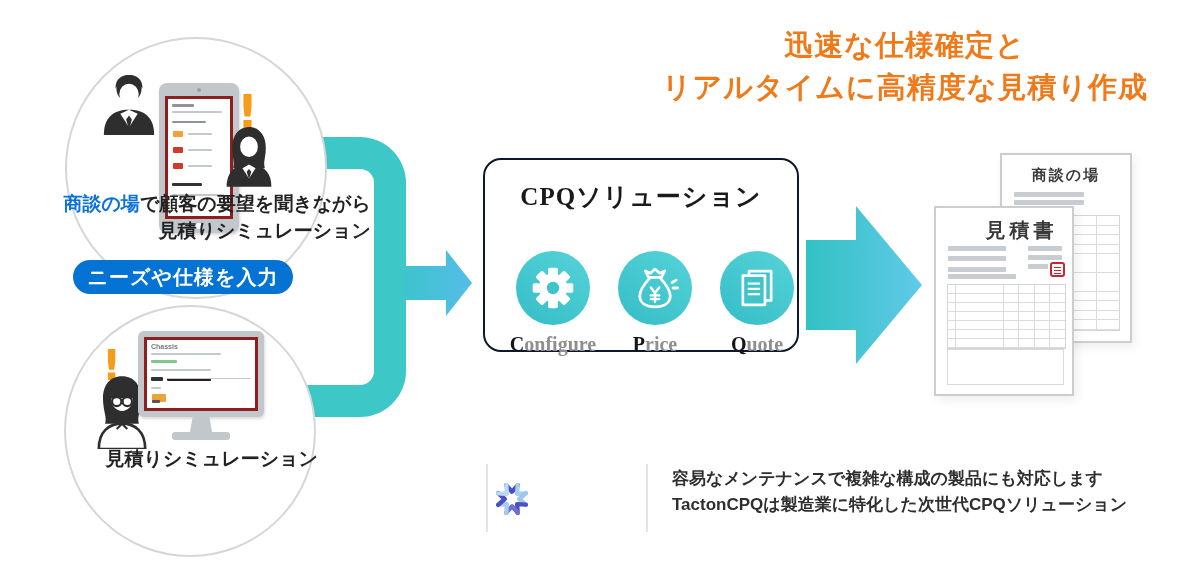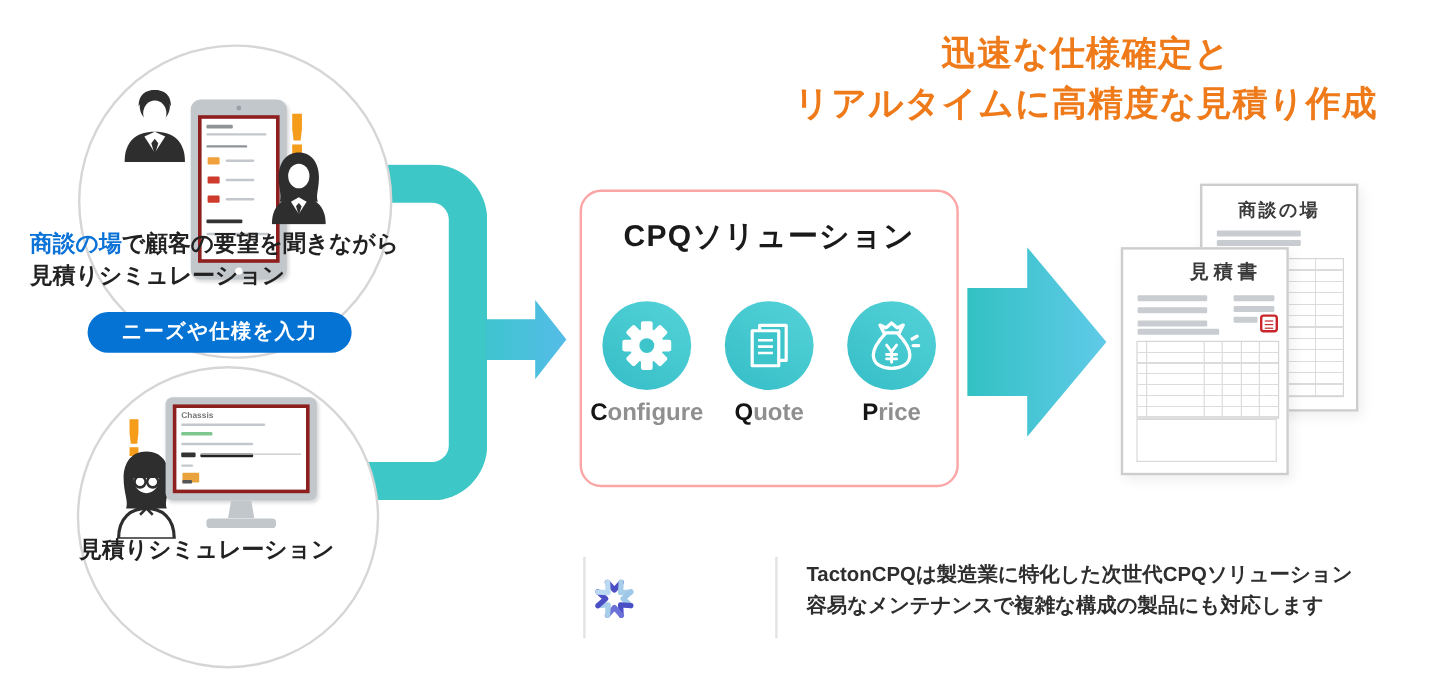--- a/index.html
+++ b/index.html
@@ -13,21 +13,21 @@
   
   .bracket{position:absolute;left:300px;top:137px;width:106px;height:280px;box-sizing:border-box;
     border:32px solid #3EC7C7;border-left:none;border-radius:0 46px 46px 0;z-index:1;}
   .arrow-small{position:absolute;left:404px;top:246px;z-index:1;}
   .arrow-big{position:absolute;left:806px;top:206px;}
 
   
   .circle{position:absolute;background:#fff;border:2px solid #D6D6D6;border-radius:50%;z-index:2;box-sizing:border-box;}
   .circle-top{left:65px;top:37px;width:262px;height:262px;}
   .circle-bottom{left:64px;top:305px;width:252px;height:252px;}
-  .cap{position:absolute;text-align:left;font-weight:700;color:#222;font-size:19px;line-height:27px;z-index:5;white-space:nowrap;}
+  .cap{position:absolute;text-align:right;font-weight:700;color:#222;font-size:19px;line-height:27px;z-index:5;white-space:nowrap;}
   .cap-top{left:-42px;top:151px;width:346px;}
   .cap-bottom{left:0;top:139px;width:252px;line-height:26px;}
   .blue{color:#0B72D8;}
   .excl{position:absolute;color:#F59C1A;font-weight:800;z-index:3;font-family:"DejaVu Sans",sans-serif;}
   .excl-top{left:170px;top:46px;font-size:46px;}
   .excl-bottom{left:36px;top:34px;font-size:42px;}
   .person{position:absolute;z-index:3;}
   .man{left:33px;top:34px;}
   .woman{left:154px;top:86px;}
   .gwoman{left:24px;top:66px;}
@@ -46,40 +46,40 @@
   .monitor{position:absolute;left:72px;top:24px;width:126px;z-index:3;}
   .m-frame{position:relative;width:126px;height:86px;background:#C2C7CC;border-radius:6px;box-shadow:1px 2px 3px rgba(0,0,0,.15);}
   .m-screen{position:absolute;left:6px;right:6px;top:6px;bottom:6px;background:#8E1F1F;}
   .m-page{position:absolute;left:3px;right:3px;top:3px;bottom:3px;background:#fff;overflow:hidden;}
   .m-title{position:absolute;left:4px;top:3px;font-size:7px;color:#777;font-weight:700;}
   .m-neck{width:22px;height:15px;margin:0 auto;background:#C2C7CC;clip-path:polygon(12% 0,88% 0,100% 100%,0 100%);}
   .m-base{width:58px;height:8px;margin:0 auto;background:#C2C7CC;border-radius:3px;}
 
   
   .badge{position:absolute;left:73px;top:260px;width:220px;height:34px;border-radius:17px;background:#0473D4;
-    color:#fff;font-size:17px;font-weight:700;text-align:center;line-height:34px;z-index:6;letter-spacing:1px;}
-
-  
-  .cpq-box{position:absolute;left:483px;top:158px;width:316px;height:248px;box-sizing:border-box;
-    background:#fff;border:2px solid #fca5a5;border-radius:18px;z-index:2;}
+    color:#fff;font-size:20px;font-weight:700;text-align:center;line-height:34px;z-index:6;letter-spacing:1px;}
+
+  
+  .cpq-box{position:absolute;left:483px;top:158px;width:316px;height:194px;box-sizing:border-box;
+    background:#fff;border:2px solid #0f172a;border-radius:18px;z-index:2;font-family:Liberation Serif, serif;}
   .cpq-title{margin-top:20px;text-align:center;font-size:25px;font-weight:800;color:#1A1A1A;letter-spacing:1px;}
-  .cpq-row{display:flex;justify-content:center;gap:22px;margin-top:38px;}
+  .cpq-row{display:flex;justify-content:flex-end;gap:22px;margin-top:38px;}
   .cpq-item{display:flex;flex-direction:column;align-items:center;width:80px;}
   .cpq-circle{width:74px;height:74px;border-radius:50%;background:linear-gradient(215deg,#55D3D8,#35BDC7);
     display:flex;align-items:center;justify-content:center;}
   .cpq-label{margin-top:8px;font-size:20px;color:#8F8F8F;font-weight:600;}
   .cpq-label b{color:#151515;font-weight:800;}
 
   
   .doc{position:absolute;background:#fff;border:2px solid #CDCDCD;box-sizing:border-box;box-shadow:3px 4px 10px rgba(0,0,0,.07);}
   .doc-back{left:1000px;top:153px;width:132px;height:190px;z-index:1;}
   .doc-front{left:934px;top:206px;width:140px;height:190px;z-index:2;}
   .doc-title{text-align:center;font-weight:800;color:#3A3A3A;}
   .doc-back .doc-title{margin-top:11px;font-size:15px;letter-spacing:2px;}
-  .doc-front .doc-title{margin-top:9px;font-size:16px;letter-spacing:4px;padding-left:35px;}
+  .doc-front .doc-title{margin-top:9px;font-size:20px;letter-spacing:4px;padding-left:35px;}
   .dbar{position:absolute;height:5px;background:#C9CDD1;border-radius:1px;}
   .grid{position:absolute;border:1px solid #D5D5D5;}
   .grid-back{left:10px;right:10px;top:60px;bottom:10px;
     background-image:repeating-linear-gradient(to bottom,transparent 0,transparent 8.5px,#DCDCDC 8.5px,#DCDCDC 9.5px),
                      repeating-linear-gradient(to right,transparent 0,transparent 27px,#DCDCDC 27px,#DCDCDC 28px);}
   .grid-front{left:11px;top:76px;width:117px;height:63px;
     background-image:repeating-linear-gradient(to bottom,transparent 0,transparent 8px,#DCDCDC 8px,#DCDCDC 9px),
       linear-gradient(#DCDCDC,#DCDCDC),linear-gradient(#DCDCDC,#DCDCDC),linear-gradient(#DCDCDC,#DCDCDC),
       linear-gradient(#DCDCDC,#DCDCDC),linear-gradient(#DCDCDC,#DCDCDC);
     background-repeat:repeat,no-repeat,no-repeat,no-repeat,no-repeat,no-repeat;
@@ -221,51 +221,51 @@
               <circle r="16"></circle>
             </g>
             <circle r="7" fill="#3EC5CB"></circle>
           </svg>
         </div>
         <div class="cpq-label"><b>C</b><span>onfigure</span></div>
       </div>
 
       <div class="cpq-item">
         <div class="cpq-circle">
-          <svg width="46" height="46" viewBox="0 0 52 52">
-            <g stroke="#fff" stroke-width="3" stroke-linejoin="round">
-              <rect x="17" y="7" width="25" height="33" fill="#3EC5CB"></rect>
-              <rect x="10" y="12" width="25" height="33" fill="#3EC5CB"></rect>
-            </g>
-            <g stroke="#fff" stroke-width="2.5">
-              <path d="M15.5 21 H29.5"></path>
-                <path d="M15.5 27 H29.5"></path>
-                <path d="M15.5 33 H29.5"></path>
-            </g>
-          </svg>
-        </div>
-        <div class="cpq-label"><b>Q</b><span>uote</span></div>
-      </div>
-
-      <div class="cpq-item">
-        <div class="cpq-circle">
           <svg width="48" height="48" viewBox="0 0 52 52" fill="none" stroke="#fff" stroke-width="3" stroke-linecap="round" stroke-linejoin="round">
             <path d="M20.5 15 C13 23 9.5 29 9.5 34.5 C9.5 42.5 16.5 46.5 26 46.5 C35.5 46.5 42.5 42.5 42.5 34.5 C42.5 29 39 23 31.5 15"></path>
             <path d="M19 14.5 L33 14.5 L36.5 7.5 L31 10 L26 5.5 L21 10 L15.5 7.5 Z"></path>
             <path d="M44.5 20 L49 17.5"></path>
             <path d="M45.5 26 L50.5 26"></path>
             <g stroke-width="2.6">
               <path d="M21.5 25.5 L26 31.5 L30.5 25.5"></path>
               <path d="M26 31.5 L26 41"></path>
               <path d="M21.5 34 L30.5 34"></path>
               <path d="M21.5 38 L30.5 38"></path>
             </g>
           </svg>
         </div>
         <div class="cpq-label"><b>P</b><span>rice</span></div>
+      </div>
+
+      <div class="cpq-item">
+        <div class="cpq-circle">
+          <svg width="46" height="46" viewBox="0 0 52 52">
+            <g stroke="#fff" stroke-width="3" stroke-linejoin="round">
+              <rect x="17" y="7" width="25" height="33" fill="#3EC5CB"></rect>
+              <rect x="10" y="12" width="25" height="33" fill="#3EC5CB"></rect>
+            </g>
+            <g stroke="#fff" stroke-width="2.5">
+              <path d="M15.5 21 H29.5"></path>
+                <path d="M15.5 27 H29.5"></path>
+                <path d="M15.5 33 H29.5"></path>
+            </g>
+          </svg>
+        </div>
+        <div class="cpq-label"><b>Q</b><span>uote</span></div>
       </div>
 
     </div>
   </div>
 
   <svg class="arrow-big" width="118" height="160" viewBox="0 0 118 160">
     <defs>
       <linearGradient id="ga2" x1="0" y1="0" x2="1" y2="0">
         <stop offset="0" stop-color="#32C1C3"></stop>
           <stop offset="1" stop-color="#60CAE8"></stop>
@@ -307,17 +307,17 @@
     <path d="M-8 -19 L0 -10 L8 -19" stroke="#A6CDE9" transform="rotate(45)"></path>
     <path d="M-8 -19 L0 -10 L8 -19" stroke="#9FC7E8" transform="rotate(90)"></path>
     <path d="M-8 -19 L0 -10 L8 -19" stroke="#4A4FC6" transform="rotate(135)"></path>
     <path d="M-8 -19 L0 -10 L8 -19" stroke="#6B71D6" transform="rotate(180)"></path>
     <path d="M-8 -19 L0 -10 L8 -19" stroke="#A6CDE9" transform="rotate(225)"></path>
     <path d="M-8 -19 L0 -10 L8 -19" stroke="#4A4FC6" transform="rotate(270)"></path>
     <path d="M-8 -19 L0 -10 L8 -19" stroke="#BBD9F0" transform="rotate(315)"></path>
   </svg>
 
   <div class="footer-text">
+    <div>容易なメンテナンスで複雑な構成の製品にも対応します</div>
     <div>TactonCPQは製造業に特化した次世代CPQソリューション</div>
-    <div>容易なメンテナンスで複雑な構成の製品にも対応します</div>
   </div>
 
 </div>
 
 </body></html>

